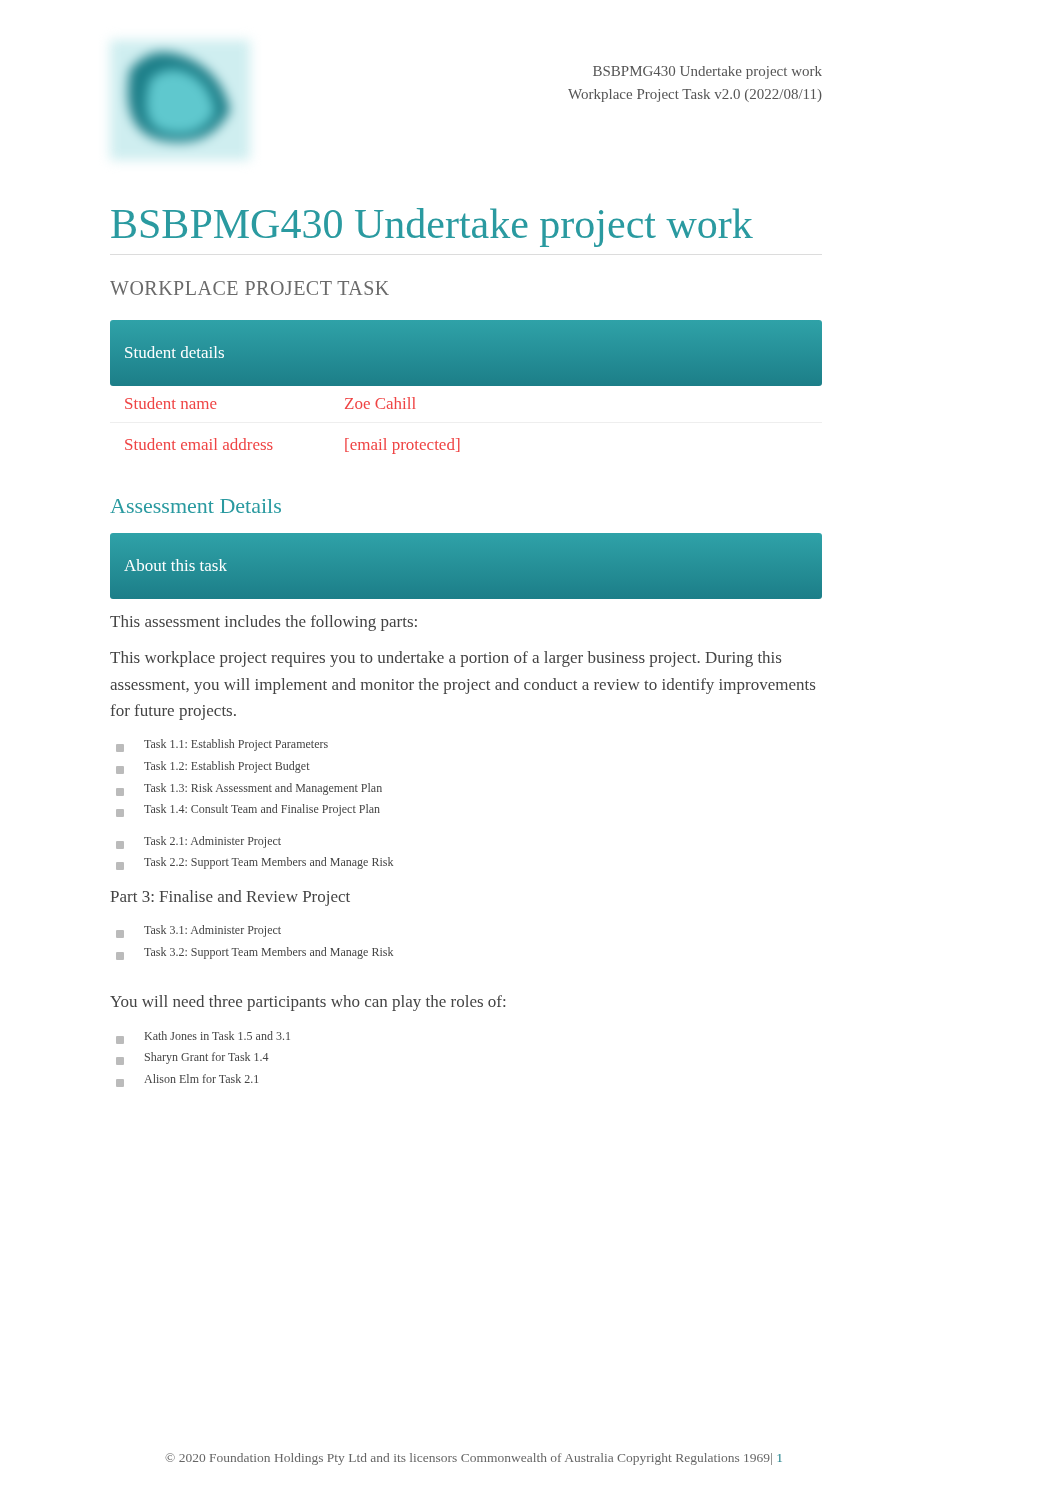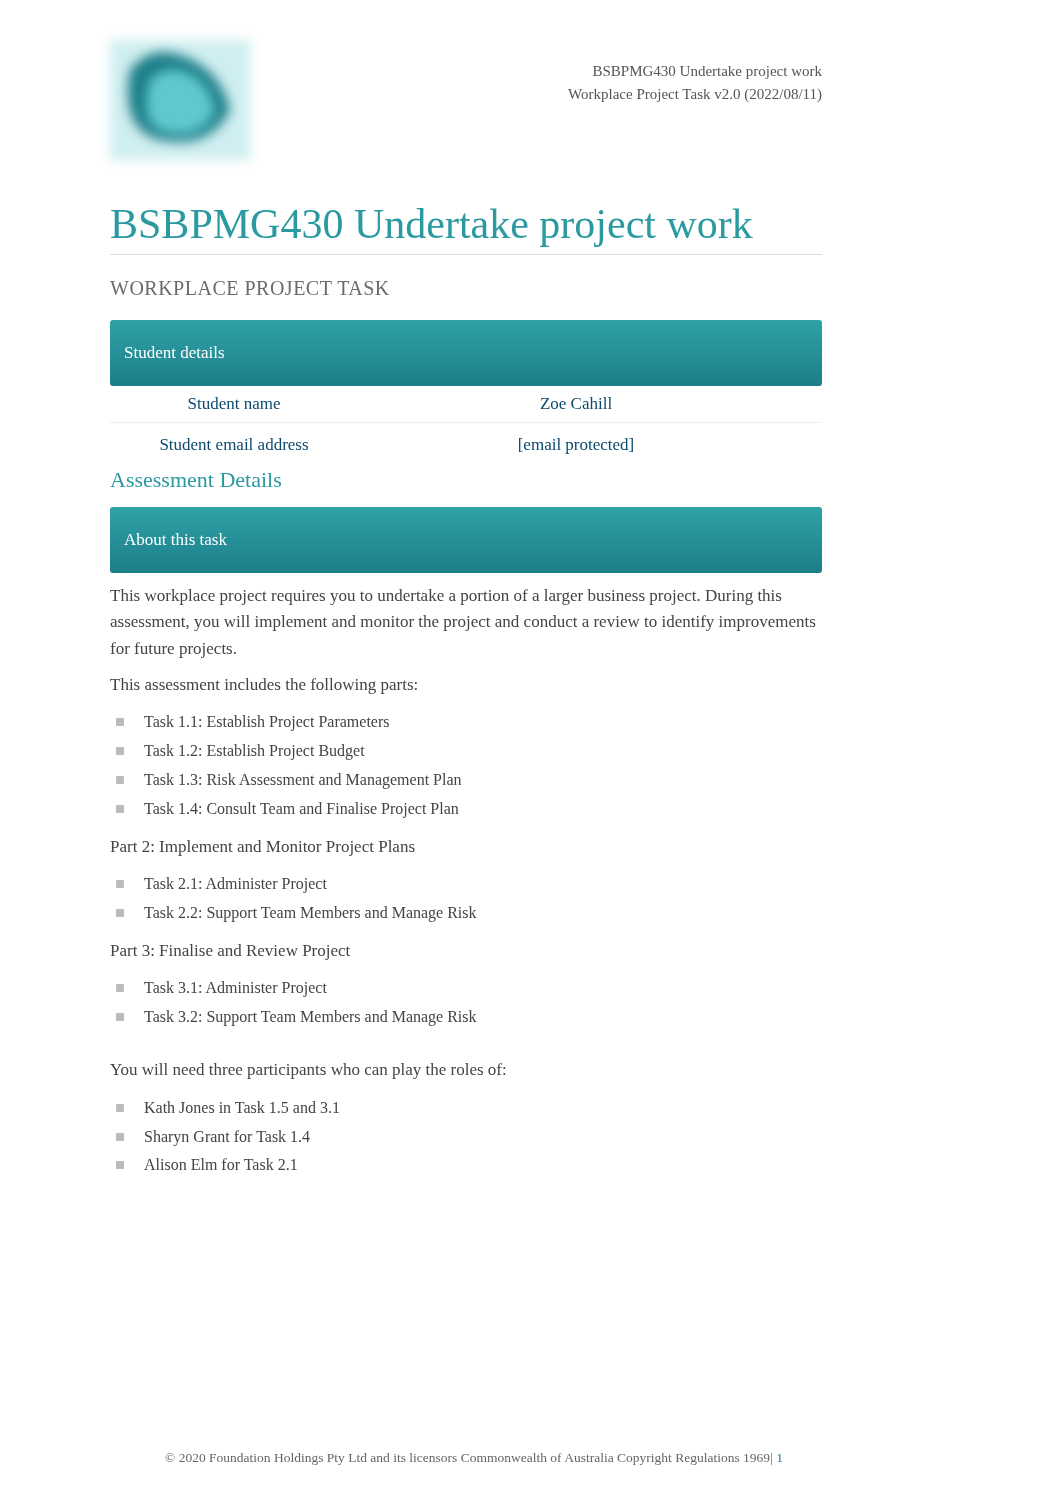--- a/index.html
+++ b/index.html
@@ -12,27 +12,27 @@
   h1 { font-size: 42px; font-weight: 400; color: #2a9aa0; margin-bottom: 22px; border-bottom: 1px solid #dcdcdc; padding-bottom: 6px; }
   h2.subhead { font-size: 20px; font-weight: 400; color: #6a6a6a; margin-bottom: 20px; letter-spacing: 0.5px; }
   .teal-banner {
     background: linear-gradient(#2fa2a8, #1c7e88);
     color: #fff;
     padding: 23px 14px;
     font-size: 17px;
     border-radius: 3px;
     margin-bottom: 0;
   }
-  .detail-row { display: flex; padding: 8px 14px 4px 14px; font-size: 17px; color: #0c4a6e; text-align: center; }
+  .detail-row { display: flex; padding: 8px 14px 4px 14px; font-size: 17px; color: #ef4444; }
   .detail-label { width: 220px; }
   .detail-value { flex: 1; }
-  h3.section-head { font-size: 22px; font-weight: 400; color: #2a9aa0; margin-top: 8px; margin-bottom: 14px; }
+  h3.section-head { font-size: 22px; font-weight: 400; color: #2a9aa0; margin-top: 34px; margin-bottom: 14px; }
   .body-text { font-size: 17px; color: #444; line-height: 1.55; margin: 10px 0; }
   ul.bullets { list-style: none; margin: 4px 0 10px 0; }
-  ul.bullets li { font-size: 16px; color: #444; line-height: 1.8; padding-left: 34px; position: relative; }
+  ul.bullets li { font-size: 12px; color: #444; line-height: 1.8; padding-left: 34px; position: relative; }
   ul.bullets li::before {
     content: "";
     position: absolute;
     left: 6px; top: 10px;
     width: 8px; height: 8px;
     background: #bbb;
     border-radius: 1px;
   }
   .footer { position: absolute; bottom: 40px; left: 16px; right: 0; text-align: center; font-size: 13.5px; color: #666; }
   .footer .pagenum { color: #1c7e88; }
@@ -71,32 +71,31 @@
     <hr class="hr-sep">
     <div class="detail-row">
       <div class="detail-label">Student email address</div>
       <div class="detail-value">[email protected]</div>
     </div>
 
     <h3 class="section-head">Assessment Details</h3>
 
     <div class="teal-banner">About this task</div>
 
+    <p class="body-text">This assessment includes the following parts:</p>
+
     <p class="body-text">This workplace project requires you to undertake a portion of a larger business project. During this assessment, you will implement and monitor the project and conduct a review to identify improvements for future projects.</p>
-
-    <p class="body-text">This assessment includes the following parts:</p>
 
     <ul class="bullets">
       <li>Task 1.1: Establish Project Parameters</li>
       <li>Task 1.2: Establish Project Budget</li>
       <li>Task 1.3: Risk Assessment and Management Plan</li>
       <li>Task 1.4: Consult Team and Finalise Project Plan</li>
     </ul>
 
-    <p class="body-text">Part 2: Implement and Monitor Project Plans</p>
     <ul class="bullets">
       <li>Task 2.1: Administer Project</li>
       <li>Task 2.2: Support Team Members and Manage Risk</li>
     </ul>
 
     <p class="body-text">Part 3: Finalise and Review Project</p>
     <ul class="bullets">
       <li>Task 3.1: Administer Project</li>
       <li>Task 3.2: Support Team Members and Manage Risk</li>
     </ul>

